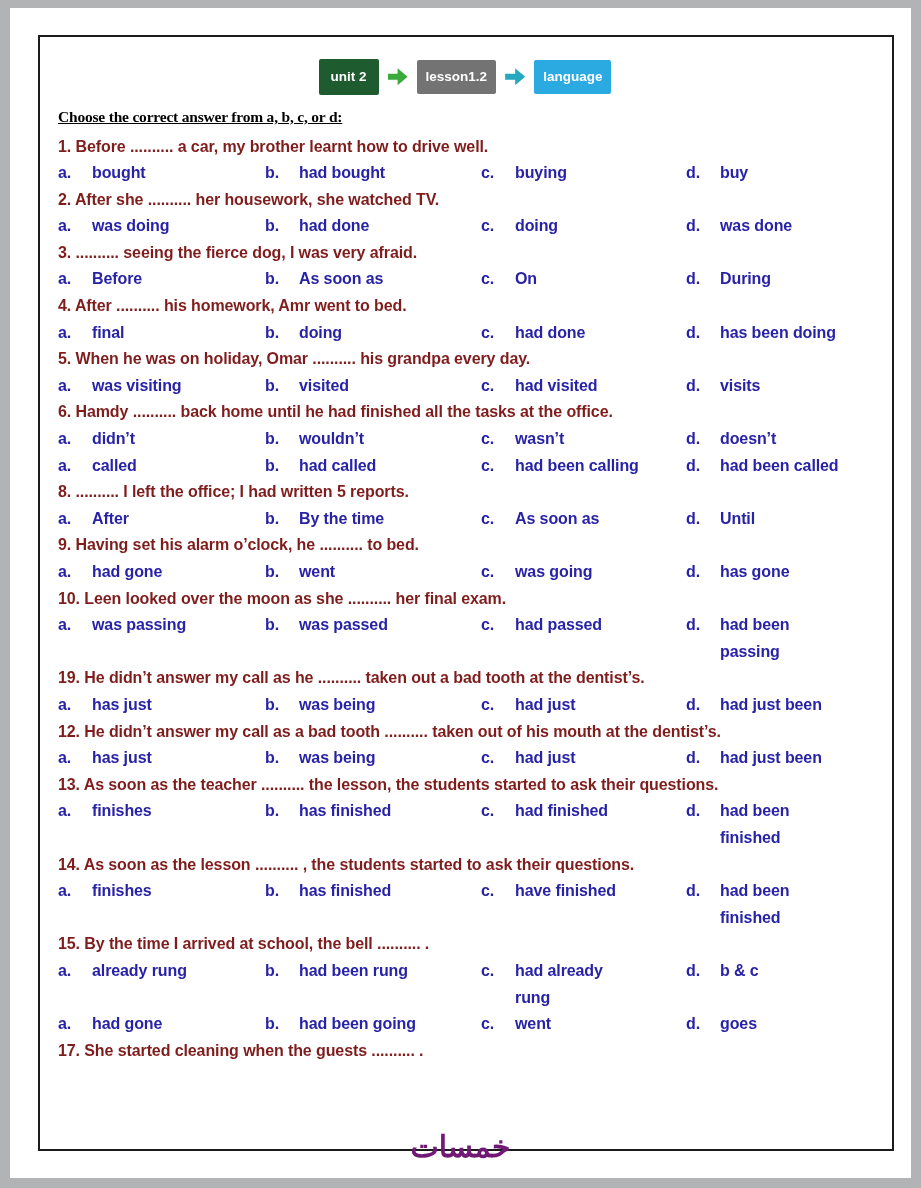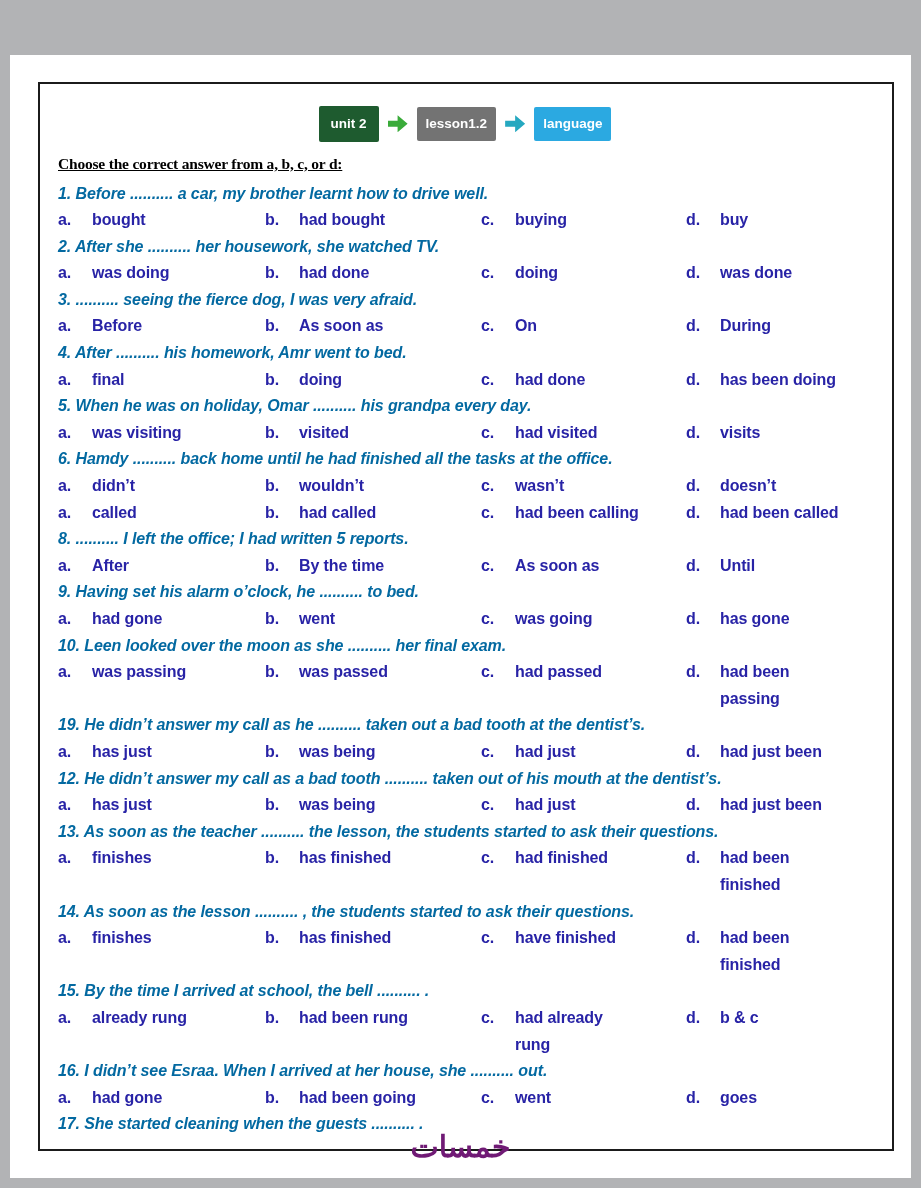--- a/index.html
+++ b/index.html
@@ -8,21 +8,20 @@
     width:921px; height:1188px;
     background:#b2b3b5;
     font-family:"Liberation Sans", sans-serif;
     font-weight:700;
     position:relative;
     overflow:hidden;
   }
   .page {
     position:absolute; left:10px; right:10px; top:8px; bottom:10px;
     background:#ffffff;
-    margin-top:47px;
   }
   .frame {
     position:absolute; left:28px; right:17px; top:27px; bottom:27px;
     border:2px solid #1b1b1b;
     padding:0 20px 0 18px;
   }
   .badges {
     display:flex; justify-content:center; align-items:center;
     gap:9px; margin-top:22px;
   }
@@ -45,21 +44,21 @@
     font-family:"Liberation Serif", serif;
     font-size:15.5px; letter-spacing:-0.2px;
     color:#000; text-decoration:underline;
   }
   #questions {
     margin-top:8px;
     font-size:16px;
     line-height:26.6px;
     letter-spacing:-0.1px;
   }
-  .qtext { color:#0369a1;font-style:italic; }
+  .qtext { color:#7f1d1d; }
   .options {
     display:grid;
     grid-template-columns:207px 216px 205px 1fr;
     color:#2823a6;
   }
   .opt { display:flex; align-items:flex-start; }
   .ol { flex:0 0 34px; width:34px; }
   .ot { white-space:pre-line; }
   .watermark {
     position:absolute; left:50%; bottom:14px;
@@ -413,21 +412,20 @@
 rung</span>
             </div>
             <div class="opt">
               <span class="ol">d.</span>
               <span class="ot">b &amp; c</span>
             </div>
           </div>
   </div>
 
   <div class="qblock">
-    <div class="qtext">16. I didn’t see Esraa. When I arrived at her house, she .......... out.</div>
     <div class="options">
             <div class="opt">
               <span class="ol">a.</span>
               <span class="ot">had gone</span>
             </div>
             <div class="opt">
               <span class="ol">b.</span>
               <span class="ot">had been going</span>
             </div>
             <div class="opt">

